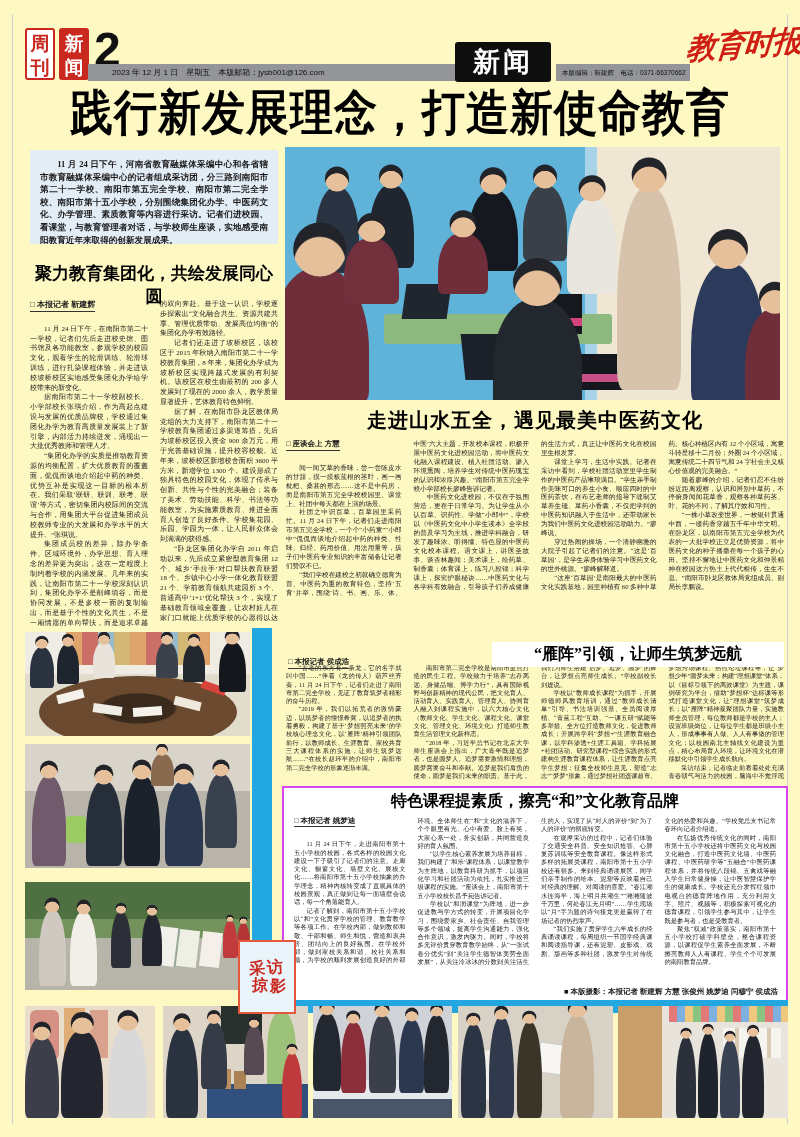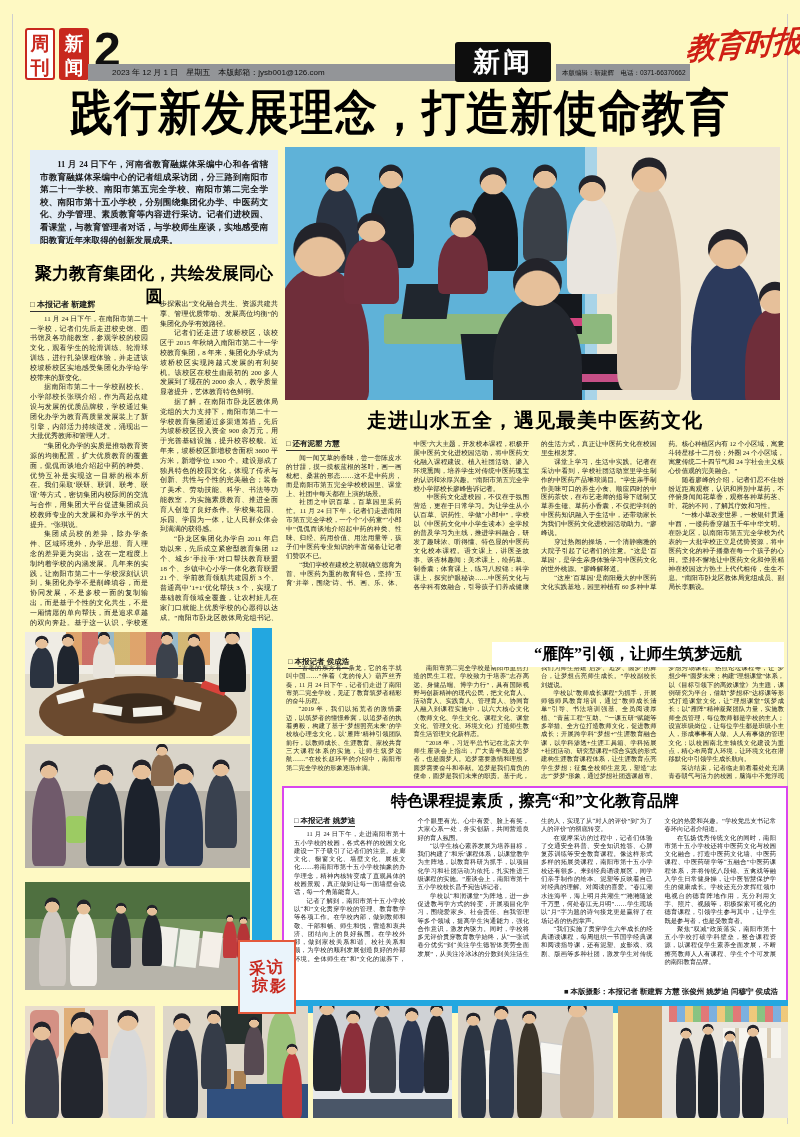--- a/index.html
+++ b/index.html
@@ -34,21 +34,21 @@
   #h4a{font-size:16px;margin:3px 0 5px 0;}
   .cols{column-gap:12px;text-align:justify;overflow:hidden;}
   .cols p{margin:0;text-indent:2em;}
   .c2{column-count:2;}
   .c4{column-count:4;}
   #art1-text{position:absolute;left:30px;top:300px;width:248px;height:330px;font-size:7px;line-height:9.8px;}
   #art2-text{position:absolute;left:286px;top:440px;width:498px;height:198px;font-size:6.6px;line-height:8.9px;}
   #art3-byline-wrap{position:absolute;left:288px;top:650px;z-index:1;}
   #art3-text{position:absolute;left:286px;top:664px;width:498px;height:118px;font-size:6.3px;line-height:8.3px;}
   .byline{font-weight:bold;font-size:7.5px;border-bottom:1px solid #333;display:inline-block;
-          padding-bottom:1px;margin-bottom:3px;text-indent:0;font-family:"Liberation Sans",sans-serif;}
+          padding-bottom:1px;margin-bottom:13px;text-indent:0;font-family:"Liberation Sans",sans-serif;}
   #art1-text .byline{font-size:8px;}
   
   #art4-box{position:absolute;left:282px;top:786px;width:506px;height:216px;box-sizing:border-box;
             border:2px solid #d946ef;background:#fff;padding:0 10px;}
   #art4-text{width:100%;height:168px;font-size:6.3px;line-height:8.3px;}
   #photo-credit{position:absolute;right:8px;bottom:3px;font-weight:bold;font-size:7.5px;
             font-family:"Liberation Sans",sans-serif;}
   
   #interview-label{position:absolute;left:238px;top:940px;width:58px;height:74px;background:#eaf4fb;
             border:2px solid #e4593c;z-index:3;display:flex;flex-direction:column;justify-content:center;
@@ -114,21 +114,21 @@
     <div class="p" style="left:-3%;top:48%;width:20%;height:54%;background:#6f2e3a;"></div>
     <div class="p" style="left:12%;top:36%;width:11%;height:26%;background:#722f3c;"></div>
     <div class="p" style="left:31%;top:34%;width:10%;height:24%;background:#6f2e3a;"></div>
     <div class="p" style="left:42%;top:60%;width:18%;height:44%;background:#23272e;"></div>
     <div class="p" style="left:82%;top:46%;width:15%;height:56%;background:#2c3a5c;"></div>
     <div class="p" style="left:93%;top:64%;width:12%;height:38%;background:#6f2e3a;"></div>
   </div>
 
   <h2 class="h-art" id="h2a">走进山水五全，遇见最美中医药文化</h2>
   <div class="cols c4" id="art2-text">
-    <div class="byline">□ 还有泥塑 方慧</div>
+    <div class="byline">□ 座谈会上 方慧</div>
     <p>闻一闻艾草的香味，尝一尝陈皮水的甘甜，摸一摸板蓝根的茎叶，画一画枇杷、桑葚的形态……这不是中药房，而是南阳市第五完全学校校园里、课堂上、社团中每天都在上演的场景。</p>
     <p>社团之中识百草，百草园里采药忙。11 月 24 日下午，记者们走进南阳市第五完全学校，一个个“小药童”“小郎中”侃侃而谈地介绍起中药的种类、性味、归经、药用价值、用法用量等，孩子们中医药专业知识的丰富储备让记者们赞叹不已。</p>
     <p>“我们学校在建校之初就确立德育为首、中医药为重的教育特色，坚持‘五育’并举，围绕‘诗、书、画、乐、体、中医’六大主题，开发校本课程，积极开展中医药文化进校园活动，将中医药文化融入课程建设、植入社团活动、渗入环境熏陶，培养学生对传统中医药瑰宝的认识和浓厚兴趣。”南阳市第五完全学校小学部校长廖峰告诉记者。</p>
     <p>中医药文化进校园，不仅在于氛围营造，更在于日常学习。为让学生从小认百草、识药性、学做“小郎中”，学校以《中医药文化中小学生读本》全学段的普及学习为主线，推进学科融合，研发了趣味浓、听得懂、特色显的中医药文化校本课程。语文课上，讲医圣故事、谈杏林趣闻；美术课上，绘药草、制香囊；体育课上，练习八段锦；科学课上，探究护眼秘诀……中医药文化与各学科有效融合，引导孩子们养成健康的生活方式，真正让中医药文化在校园里生根发芽。</p>
     <p>课堂上学习，生活中实践。记者在采访中看到，学校社团活动室里学生制作的中医药产品琳琅满目。“学生亲手制作美味可口的养生小食、顺应四时的中医药茶饮，在布艺老师的指导下缝制艾草养生锤、草药小香囊，不仅把学到的中医药知识融入于生活中，还带动家长为我们中医药文化进校园活动助力。”廖峰说。</p>
     <p>穿过热闹的操场，一个清静幽雅的大院子引起了记者们的注意。“这是‘百草园’，是学生亲身体验学习中医药文化的世外桃源。”廖峰解释道。</p>
     <p>“这座‘百草园’是南阳最大的中医药文化实践基地，园里种植有 60 多种中草药。核心种植区内有 12 个小区域，寓意斗转星移十二月份；外圈 24 个小区域，寓意传统二十四节气和 24 字社会主义核心价值观的完美融合。”</p>
     <p>随着廖峰的介绍，记者们忍不住纷纷近距离观察，认识和辨别中草药，不停俯身闻闻花草香，观察各种草药茎、叶、花的不同，了解其疗效和习性。</p>
     <p>“一株小草改变世界，一枚银针贯通中西，一缕药香穿越五千年中华文明。在卧龙区，以南阳市第五完全学校为代表的一大批学校正立足优势资源，将中医药文化的种子播撒在每一个孩子的心田。坚持不懈地让中医药文化和仲景精神在校园这方热土上代代相传，生生不息。”南阳市卧龙区教体局党组成员、副局长李鹏说。</p>
   </div>

